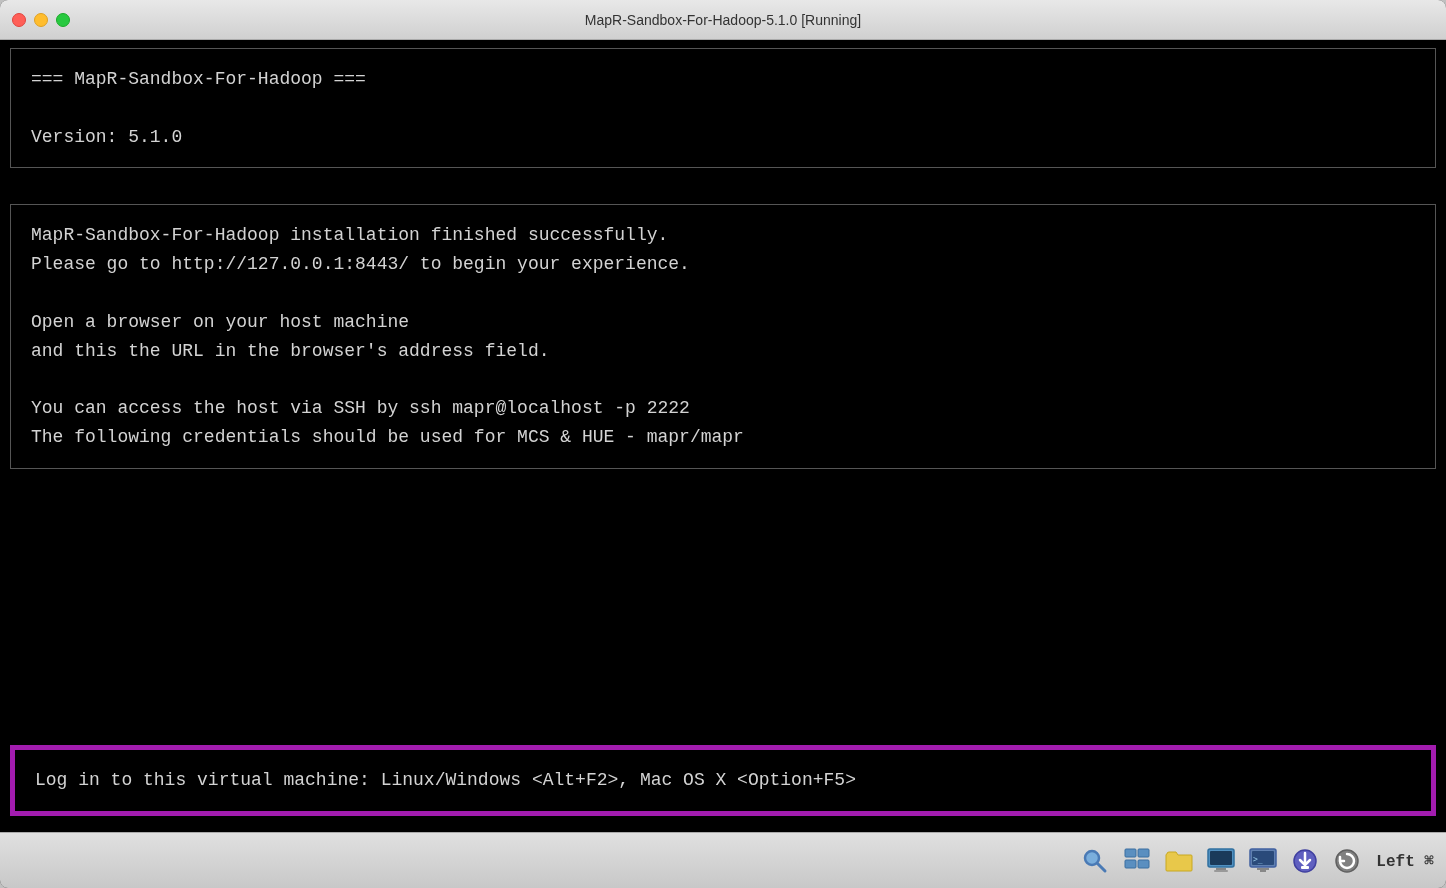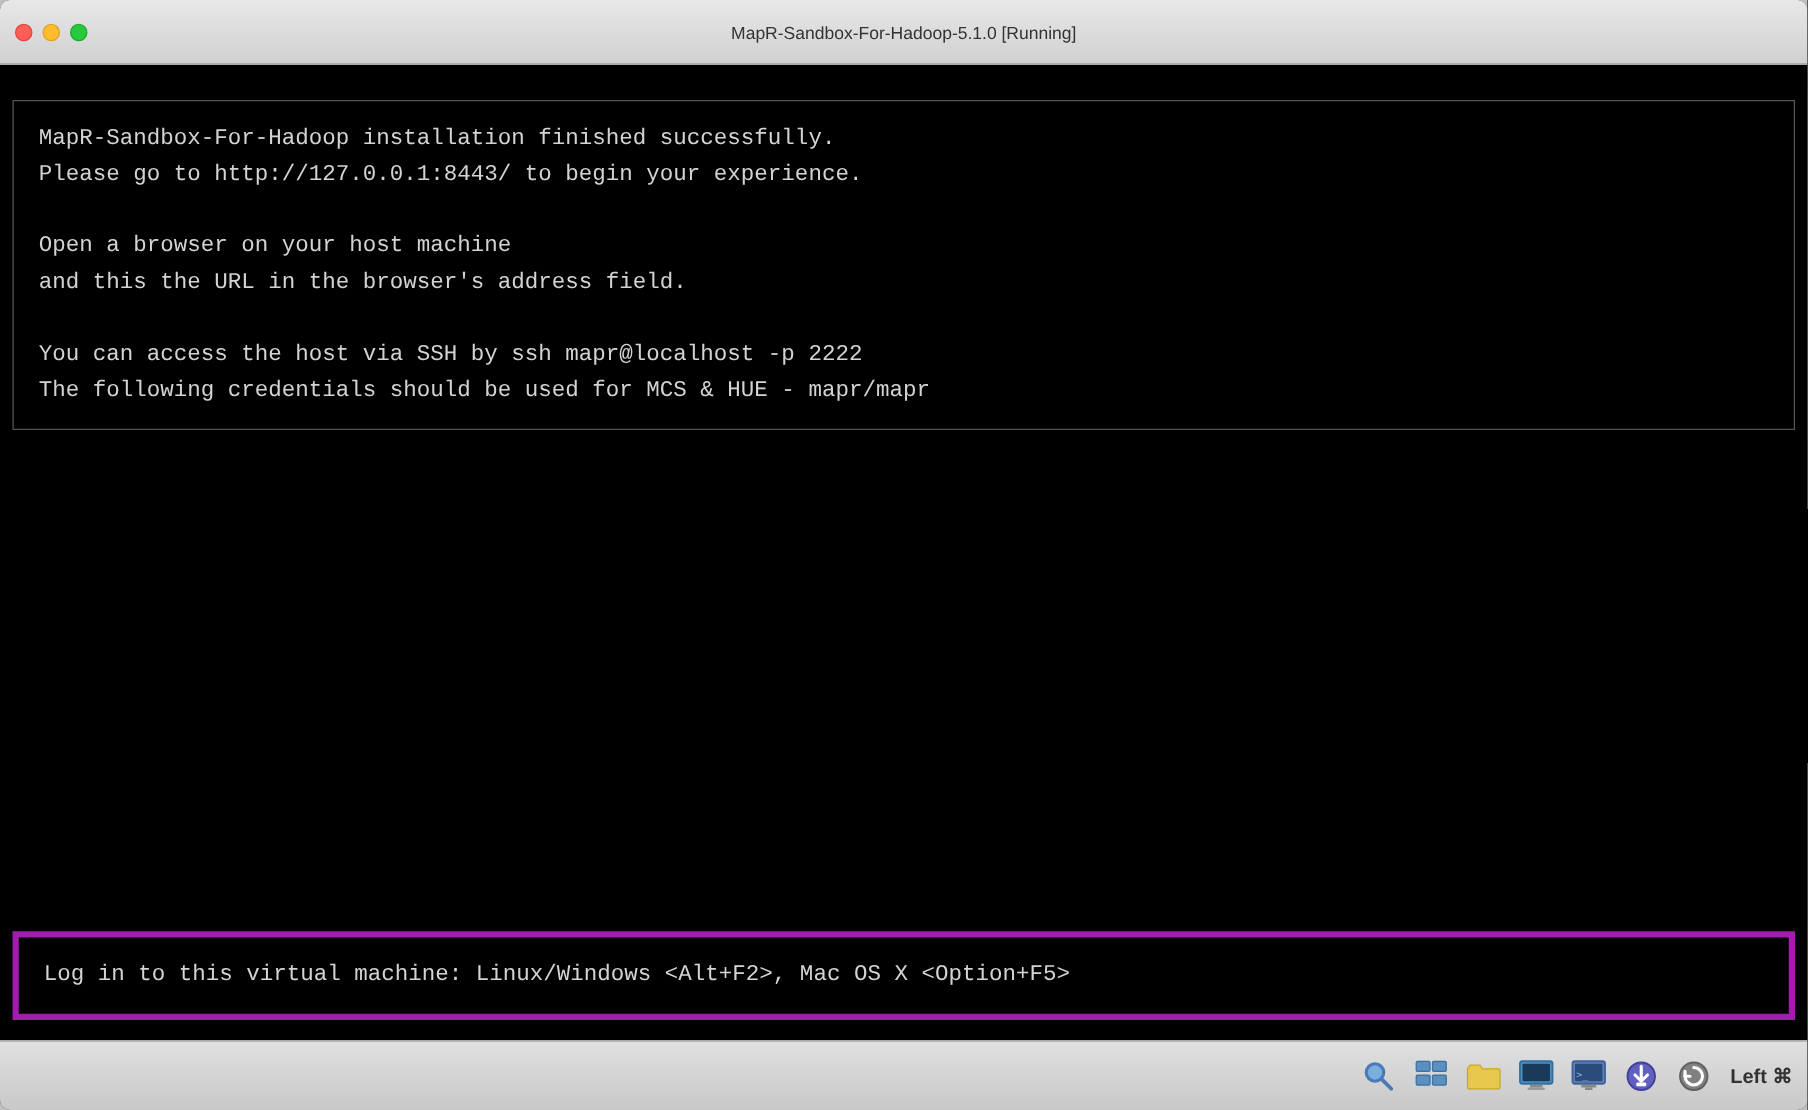--- a/index.html
+++ b/index.html
@@ -20,21 +20,21 @@
       width: 1446px;
       height: 888px;
       display: flex;
       flex-direction: column;
       background: #3d3d3d;
       border-radius: 8px;
       overflow: hidden;
     }
 
     .title-bar {
-      height: 52px;
+      height: 40px;
       background: linear-gradient(180deg, #e8e8e8 0%, #d0d0d0 100%);
       display: flex;
       align-items: center;
       justify-content: center;
       position: relative;
       flex-shrink: 0;
       border-bottom: 1px solid #aaa;
     }
 
     .window-controls {
@@ -102,20 +102,21 @@
       gap: 6px;
       flex-shrink: 0;
       border-top: 1px solid #aaa;
     }
 
     .taskbar-label {
       font-size: 16px;
       font-weight: 600;
       color: #333;
       margin-left: 4px;
+      font-family: Liberation Mono, monospace;
     }
 
     .taskbar-icons-group {
       display: flex;
       align-items: center;
       gap: 4px;
     }
 
     
     .ti {
@@ -142,20 +143,25 @@
     <div class="window-controls">
       <div class="window-btn btn-close"></div>
       <div class="window-btn btn-minimize"></div>
       <div class="window-btn btn-maximize"></div>
     </div>
     <span class="title-text">MapR-Sandbox-For-Hadoop-5.1.0 [Running]</span>
   </div>
 
   <div class="terminal-area">
 
+    <div class="terminal-block">
+      <div class="terminal-text"><span>=== MapR-Sandbox-For-Hadoop ===</span>
+<span></span>
+<span>Version: 5.1.0</span></div>
+    </div>
 
     <div style="height: 20px; background: #000;"></div>
 
     <div class="terminal-block">
       <div class="terminal-text"><span>MapR-Sandbox-For-Hadoop installation finished successfully.</span>
 <span>Please go to http://127.0.0.1:8443/ to begin your experience.</span>
 <span></span>
 <span>Open a browser on your host machine</span>
 <span>and this the URL in the browser's address field.</span>
 <span></span>

